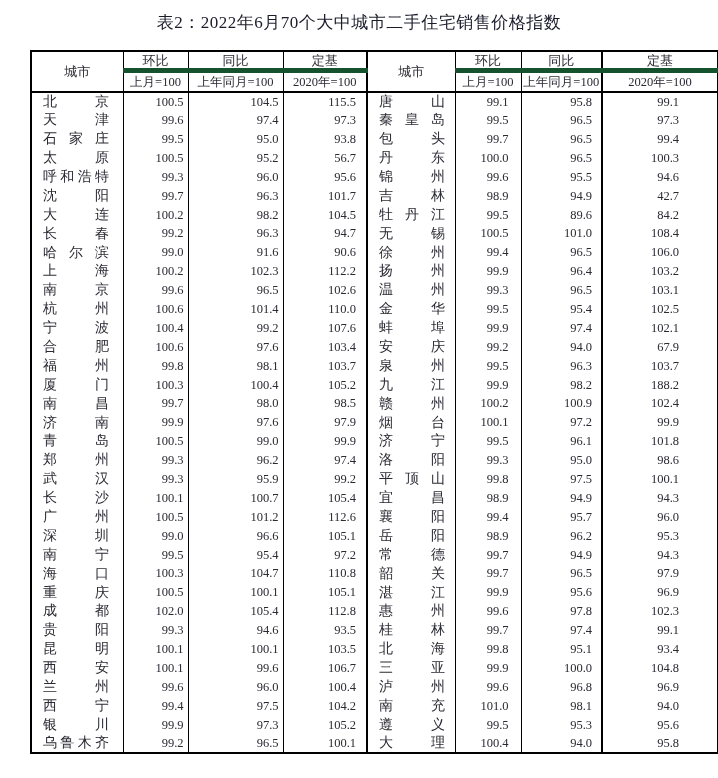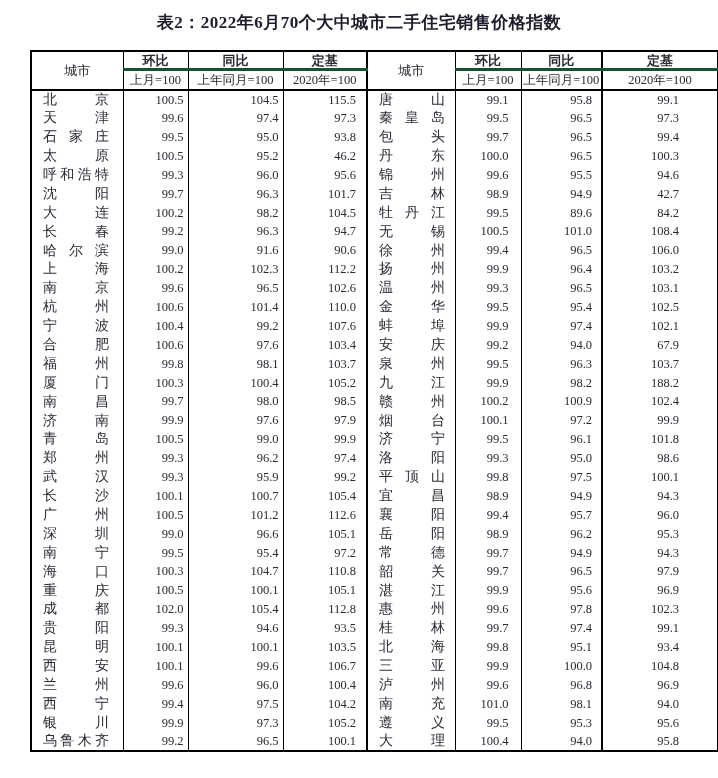--- a/index.html
+++ b/index.html
@@ -1,28 +1,28 @@
 <!DOCTYPE html>
 <html><head>
 <meta charset="utf-8">
 <style>
   html,body{margin:0;padding:0;background:#fff;}
   .page{position:relative;width:718px;height:778px;background:#fff;overflow:hidden;
         font-family:"Liberation Serif","DejaVu Serif",serif;color:#2a2a33;}
   .title{position:absolute;top:11px;left:0;width:718px;text-align:center;
-         font-size:17px;font-weight:bold;color:#1c1c2b;letter-spacing:.5px;}
+         font-size:17px;font-weight:normal;color:#1c1c2b;letter-spacing:.5px;}
   table.idx{position:absolute;left:30px;top:50px;width:687px;
             border:2px solid #000;border-collapse:collapse;table-layout:fixed;}
   .idx th,.idx td{border-left:1px solid #000;padding:0;line-height:1;vertical-align:middle;
                   overflow:hidden;white-space:nowrap;}
   .idx th{font-weight:normal;font-size:13px;text-align:center;}
   .idx thead tr.sub th{font-size:12.5px;text-align:center;}
   .idx thead tr.top th{height:16px;}
   .idx thead tr.sub th{height:18px;}
-  .idx thead tr.top th.split{border-bottom:3px solid #14532d;font-weight:bold;}
+  .idx thead tr.top th.split{border-bottom:5px solid #14532d;}
   .idx thead th.hb{border-bottom:2px solid #000;}
   .div-l{border-left:2px solid #000 !important;}
   .idx tbody tr{height:18.9px;margin-left:45px;}
   .idx td.city{font-size:14px;padding-left:11px;}
   .cname{display:inline-block;width:66px;text-align:justify;text-align-last:justify;
          word-break:keep-all;}
   .idx td.num{font-size:12.5px;text-align:right;}
   .idx tbody td:nth-child(2){padding-right:4px;}
   .idx tbody td:nth-child(3){padding-right:4px;}
   .idx tbody td:nth-child(4){padding-right:10px;}
@@ -95,21 +95,21 @@
           <td class="num">93.8</td>
           <td class="city div-l"><span class="cname">包头</span></td>
           <td class="num">99.7</td>
           <td class="num">96.5</td>
           <td class="num div-l">99.4</td>
         </tr>
         <tr>
           <td class="city"><span class="cname">太原</span></td>
           <td class="num">100.5</td>
           <td class="num">95.2</td>
-          <td class="num">46.2</td>
+          <td class="num">56.7</td>
           <td class="city div-l"><span class="cname">丹东</span></td>
           <td class="num">100.0</td>
           <td class="num">96.5</td>
           <td class="num div-l">100.3</td>
         </tr>
         <tr>
           <td class="city"><span class="cname">呼和浩特</span></td>
           <td class="num">99.3</td>
           <td class="num">96.0</td>
           <td class="num">95.6</td>

